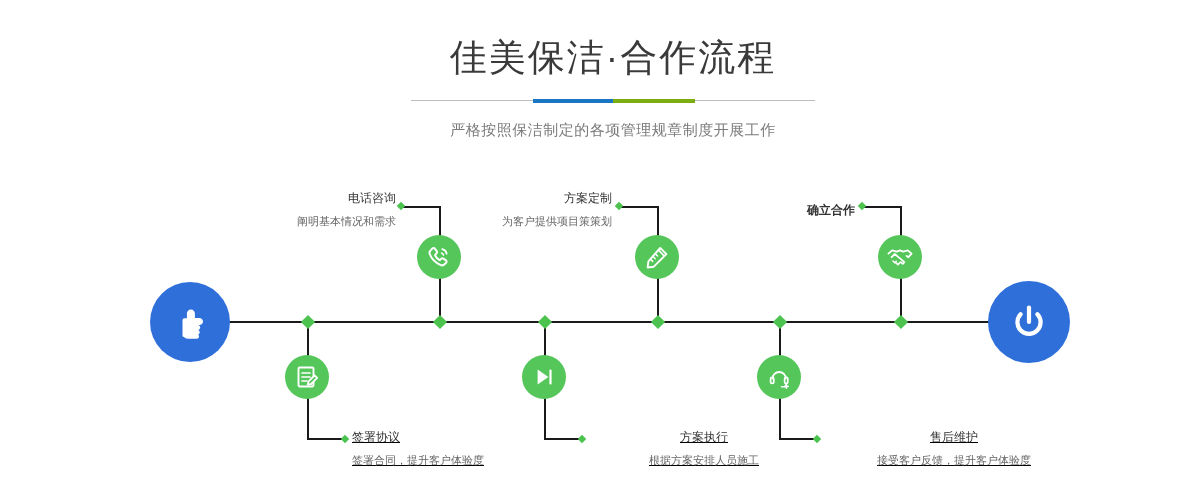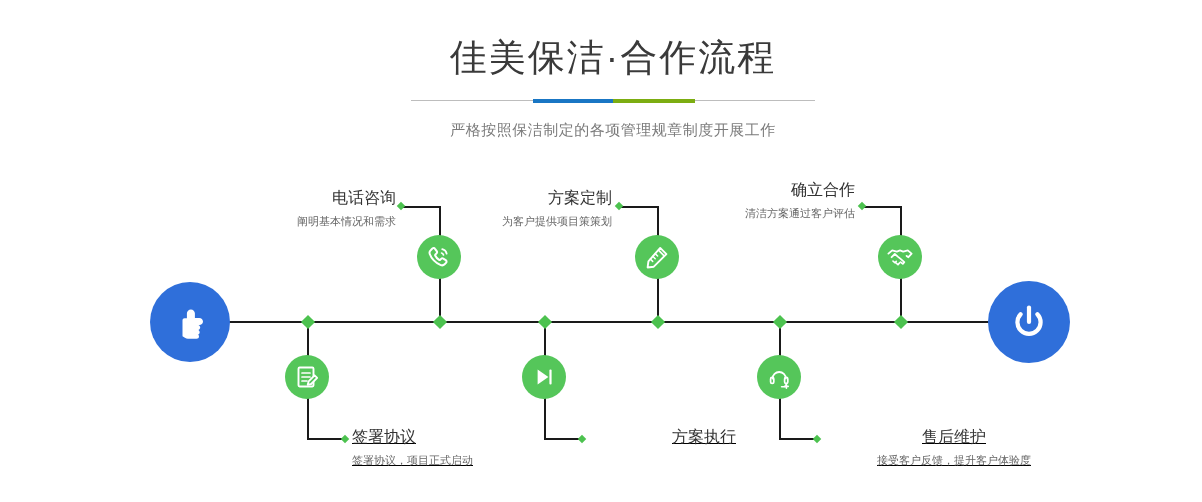--- a/index.html
+++ b/index.html
@@ -146,21 +146,21 @@
     transform: rotate(45deg);
     z-index: 4;
   }
 
   
   .lbl {
     position: absolute;
     z-index: 5;
   }
   .lbl .lbl-title {
-    font-size: 16px;
+    font-size: 12px;
     line-height: 20px;
     color: #333333;
     white-space: nowrap;
   }
   .lbl .lbl-desc {
     font-size: 11px;
     line-height: 20px;
     color: #666666;
     white-space: nowrap;
     margin-top: 3px;
@@ -232,21 +232,21 @@
           <rect x="4.5" y="3.5" width="15" height="19" rx="1.2" fill="none" stroke="#ffffff" stroke-width="1.9"></rect>
           <line x1="8" y1="9" x2="16" y2="9" stroke="#ffffff" stroke-width="1.7" stroke-linecap="round"></line>
           <line x1="8" y1="13" x2="16" y2="13" stroke="#ffffff" stroke-width="1.7" stroke-linecap="round"></line>
           <line x1="8" y1="17" x2="13" y2="17" stroke="#ffffff" stroke-width="1.7" stroke-linecap="round"></line>
           <path fill="#55c65a" stroke="#ffffff" stroke-width="1.8" stroke-linejoin="round" d="M14.6 17.4 20.6 11.3l2.6 2.6-6.1 6.1-3.4.8z"></path>
         </svg>
       </span>
     </div>
     <div class="lbl left-align" style="left:352px; top:427px; width:230px;">
       <div class="lbl-title">签署协议</div>
-      <div class="lbl-desc">签署协议，项目正式启动</div>
+      <div class="lbl-desc">签署合同，提升客户体验度</div>
     </div>
 
     <div class="diamond" style="left:653px; top:317px;"></div>
     <div class="conn-v" style="left:657px; top:206px; height:116px;"></div>
     <div class="conn-h" style="left:620px; top:206px; width:38px;"></div>
     <div class="tip" style="left:616px; top:203px;"></div>
     <div class="node-icon" style="left:635px; top:235px;">
       <span>
         <svg width="27" height="27" viewBox="0 0 27 27">
           <path fill="none" stroke="#ffffff" stroke-width="1.9" stroke-linejoin="round" d="M16.2 3.9 22.4 10.1 9.8 22.7 3.6 23.5l.8-6.2z"></path>
@@ -269,38 +269,38 @@
     <div class="node-icon" style="left:522px; top:355px;">
       <span>
         <svg width="26" height="26" viewBox="0 0 26 26">
           <path fill="#ffffff" d="M6.6 5.6 17.4 13 6.6 20.4z"></path>
           <rect x="18.4" y="5.6" width="2.2" height="14.8" rx="1" fill="#ffffff"></rect>
         </svg>
       </span>
     </div>
     <div class="lbl left-align" style="left:589px; top:427px; width:230px;text-align:center;">
       <div class="lbl-title">方案执行</div>
+      <div class="lbl-desc">根据方案安排人员施工</div>
     </div>
 
     <div class="diamond" style="left:896px; top:317px;"></div>
     <div class="conn-v" style="left:900px; top:206px; height:116px;"></div>
     <div class="conn-h" style="left:863px; top:206px; width:38px;"></div>
     <div class="tip" style="left:859px; top:203px;"></div>
     <div class="node-icon" style="left:878px; top:235px;">
       <span>
         <svg width="28" height="28" viewBox="0 0 28 28">
           <path fill="none" stroke="#ffffff" stroke-width="1.8" stroke-linejoin="round" stroke-linecap="round" d="M2.4 10.6 6.2 7.4l4.6 1.2 3.2-1.2 3.2 1.2 4.6-1.2 3.8 3.2-3.2 3.6-1.8-1.3"></path>
           <path fill="none" stroke="#ffffff" stroke-width="1.8" stroke-linejoin="round" stroke-linecap="round" d="M5.6 14.2 8.8 11l3 2.6 3.4 2.8 3.1 2.7-1.5 1.8-2.2-1.8"></path>
           <path fill="none" stroke="#ffffff" stroke-width="1.6" stroke-linecap="round" d="M13.6 19.9l-1.6 1.7-2.1-1.8M10.3 18.3 8.9 19.7 7 18.1"></path>
         </svg>
       </span>
     </div>
-    <div class="lbl right-align" style="left:617px; top:180px; width:238px;">
+    <div class="lbl right-align" style="left:617px; top:200px; width:238px;font-weight:bold;">
       <div class="lbl-title">确立合作</div>
-      <div class="lbl-desc">清洁方案通过客户评估</div>
     </div>
 
     <div class="diamond" style="left:775px; top:317px;"></div>
     <div class="conn-v" style="left:779px; top:321px; height:118px;"></div>
     <div class="conn-h" style="left:779px; top:438px; width:38px;"></div>
     <div class="tip" style="left:814px; top:436px;"></div>
     <div class="node-icon" style="left:757px; top:355px;">
       <span>
         <svg width="27" height="27" viewBox="0 0 27 27">
           <path fill="none" stroke="#ffffff" stroke-width="1.8" stroke-linecap="round" d="M6.6 14.6a6.6 6.6 0 1 1 13.2 0"></path>

